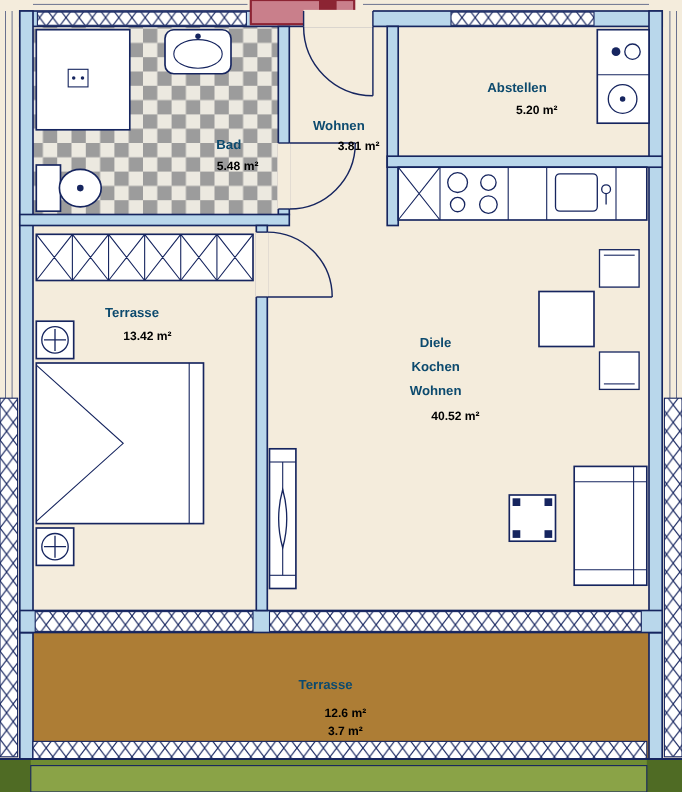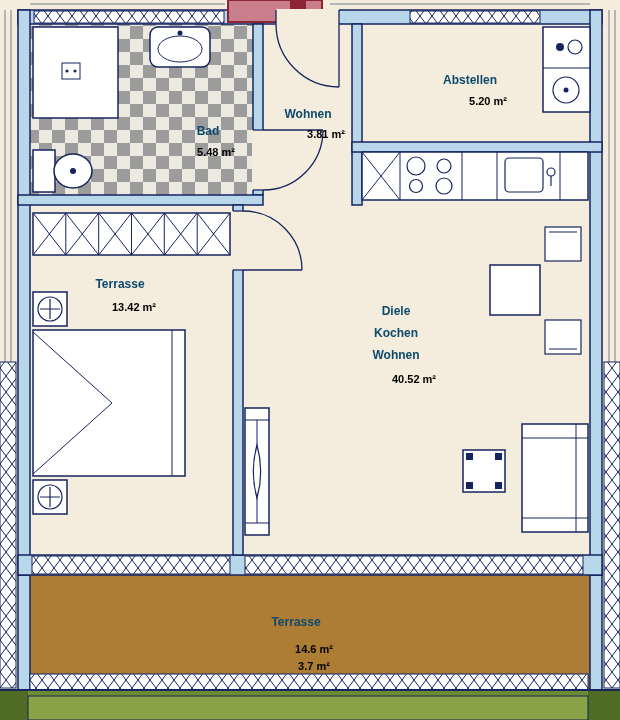--- a/index.html
+++ b/index.html
@@ -241,15 +241,15 @@
 
 <div class="room-label" style="left:120px;top:284px">Terrasse</div>
 <div class="room-area" style="left:116px;top:307px">13.42 m²</div>
 
 <div class="room-label" style="left:396px;top:311px">Diele</div>
 <div class="room-label" style="left:396px;top:333px">Kochen</div>
 <div class="room-label" style="left:396px;top:355px">Wohnen</div>
 <div class="room-area" style="left:396px;top:379px">40.52 m²</div>
 
 <div class="room-label" style="left:296px;top:622px">Terrasse</div>
-<div class="room-area" style="left:296px;top:649px">14.6 m²</div>
+<div class="room-area" style="left:296px;top:649px">12.6 m²</div>
 <div class="room-area" style="left:296px;top:666px">3.7 m²</div>
 </div>
 
 </body></html>

